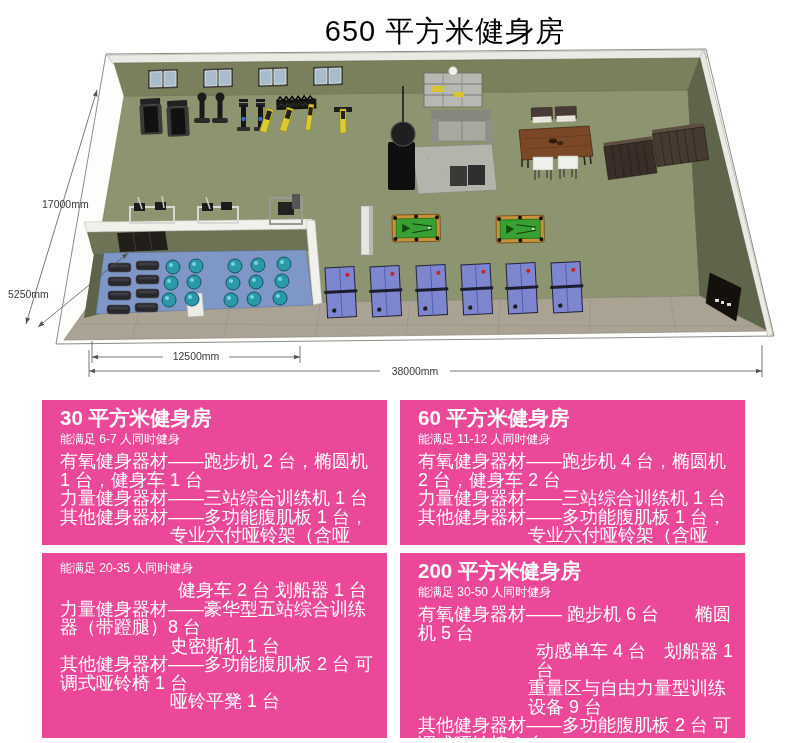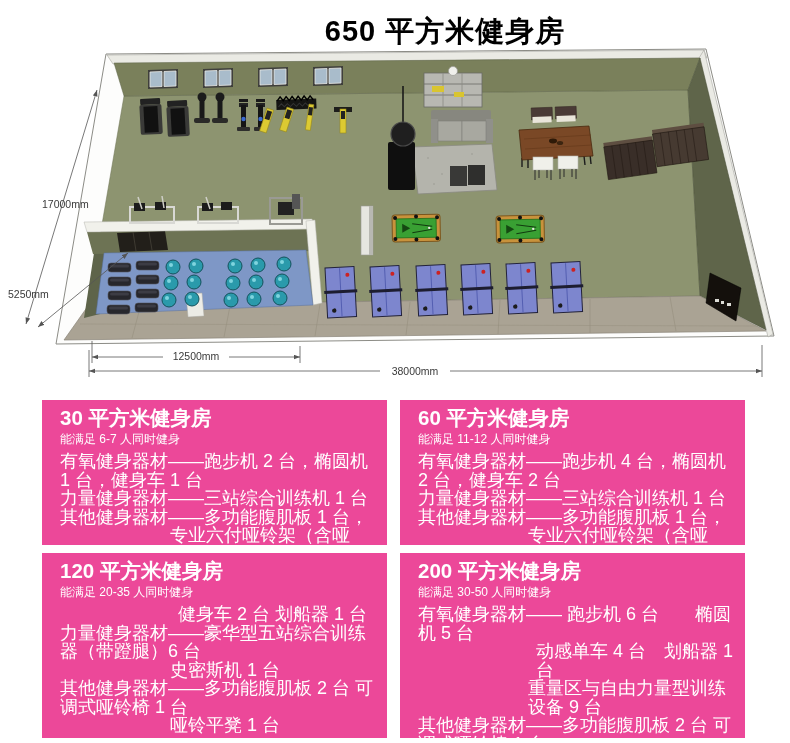--- a/index.html
+++ b/index.html
@@ -1,19 +1,19 @@
 <!DOCTYPE html>
 <html><head>
 <meta charset="utf-8">
 <style>
   html,body{margin:0;padding:0;background:#fff;}
   #page{position:relative;width:790px;height:743px;background:#fff;overflow:hidden;
         font-family:"Liberation Sans","DejaVu Sans",sans-serif;}
   #main-title{position:absolute;top:12px;left:100px;width:690px;text-align:center;
-        font-size:29px;font-weight:700;color:#000;letter-spacing:1px;}
+        font-size:29px;font-weight:400;color:#000;letter-spacing:1px;}
   #plan-svg{position:absolute;top:0;left:0;}
   #cards{position:absolute;top:400px;left:42px;display:grid;
         grid-template-columns:345px 345px;grid-template-rows:145px 185px;
         column-gap:13px;row-gap:8px;}
   .card{background:#ec4899;color:#fff;box-sizing:border-box;
         padding:6px 10px 0 18px;overflow:hidden;}
   .card-title{font-size:20.5px;font-weight:700;line-height:24px;}
   .card-subtitle{font-size:12px;line-height:18px;margin-bottom:4px;}
   .card-line{font-size:18px;line-height:18.5px;white-space:pre-wrap;}
   .ind{padding-left:110px;}
@@ -325,24 +325,23 @@
     <div class="card">
       <div class="card-title">60 平方米健身房</div>
       <div class="card-subtitle">能满足 11-12 人同时健身</div>
       <div class="card-line">有氧健身器材——跑步机 4 台，椭圆机 2 台，健身车 2 台</div>
       <div class="card-line">力量健身器材——三站综合训练机 1 台</div>
       <div class="card-line">其他健身器材——多功能腹肌板 1 台，</div>
       <div class="card-line ind">专业六付哑铃架（含哑铃）1 套</div>
       <div class="card-line ind">可调式哑铃椅 1 台</div>
     </div>
     <div class="card">
-      <div class="card-title">120 平方米健身房</div>
       <div class="card-subtitle">能满足 20-35 人同时健身</div>
       <div class="card-line ind2">健身车 2 台 划船器 1 台</div>
-      <div class="card-line">力量健身器材——豪华型五站综合训练器（带蹬腿）6 台</div>
+      <div class="card-line">力量健身器材——豪华型五站综合训练器（带蹬腿）8 台</div>
       <div class="card-line ind">史密斯机 1 台</div>
       <div class="card-line">其他健身器材——多功能腹肌板 2 台 可调式哑铃椅 1 台</div>
       <div class="card-line ind">哑铃平凳 1 台</div>
 
     </div>
     <div class="card">
       <div class="card-title">200 平方米健身房</div>
       <div class="card-subtitle">能满足 30-50 人同时健身</div>
       <div class="card-line">有氧健身器材—— 跑步机 6 台　　椭圆机 5 台</div>
       <div class="card-line ind2">动感单车 4 台　划船器 1 台</div>

